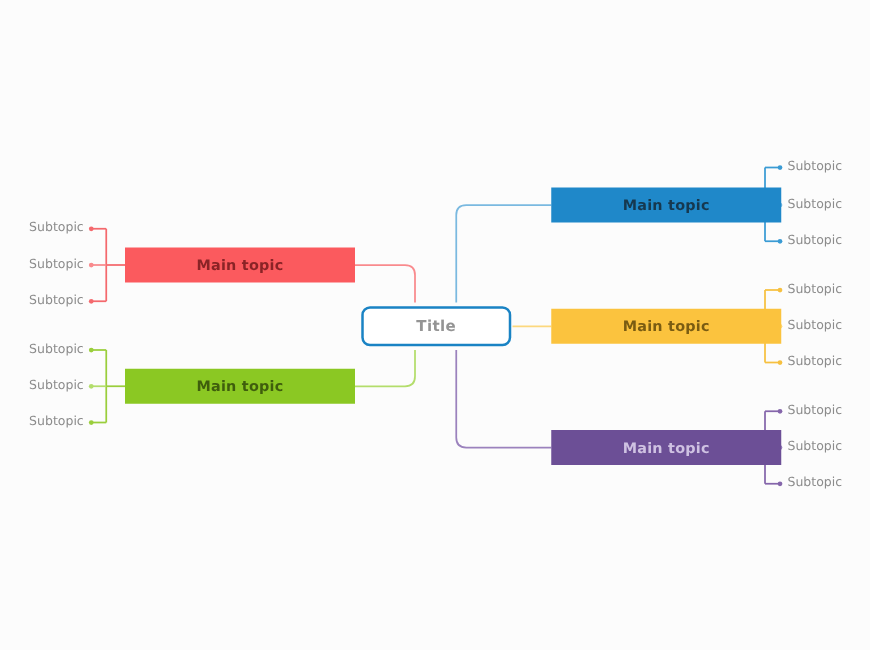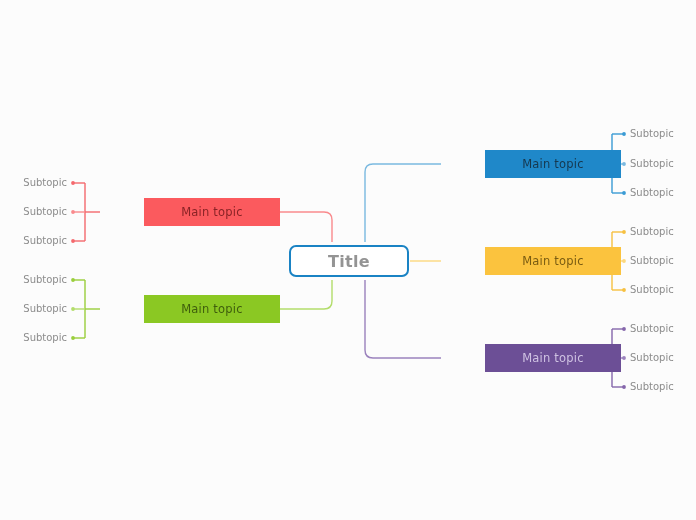--- a/index.html
+++ b/index.html
@@ -24,35 +24,34 @@
     pointer-events: none;
   }
   .node {
     position: absolute;
     box-sizing: border-box;
     display: flex;
     align-items: center;
     justify-content: center;
   }
   .main-topic {
-    width: 136px;
+    width: 184px;
     height: 28px;
     font-size: 11.5px;
-    font-weight: normal;
+    font-weight: bold;
     letter-spacing: 0.2px;
-    margin-left: 44px;
   }
   .title-node {
     width: 120px;
     height: 32px;
     background: #ffffff;
     border: 2.5px solid #1a83c4;
     border-radius: 7px;
     color: #949494;
-    font-size: 16px;
+    font-size: 12px;
     font-weight: bold;
     letter-spacing: 0.3px;
   }
   .subtopic {
     position: absolute;
     font-size: 10px;
     color: #8c8c8c;
     white-space: nowrap;
     line-height: 14px;
   }

